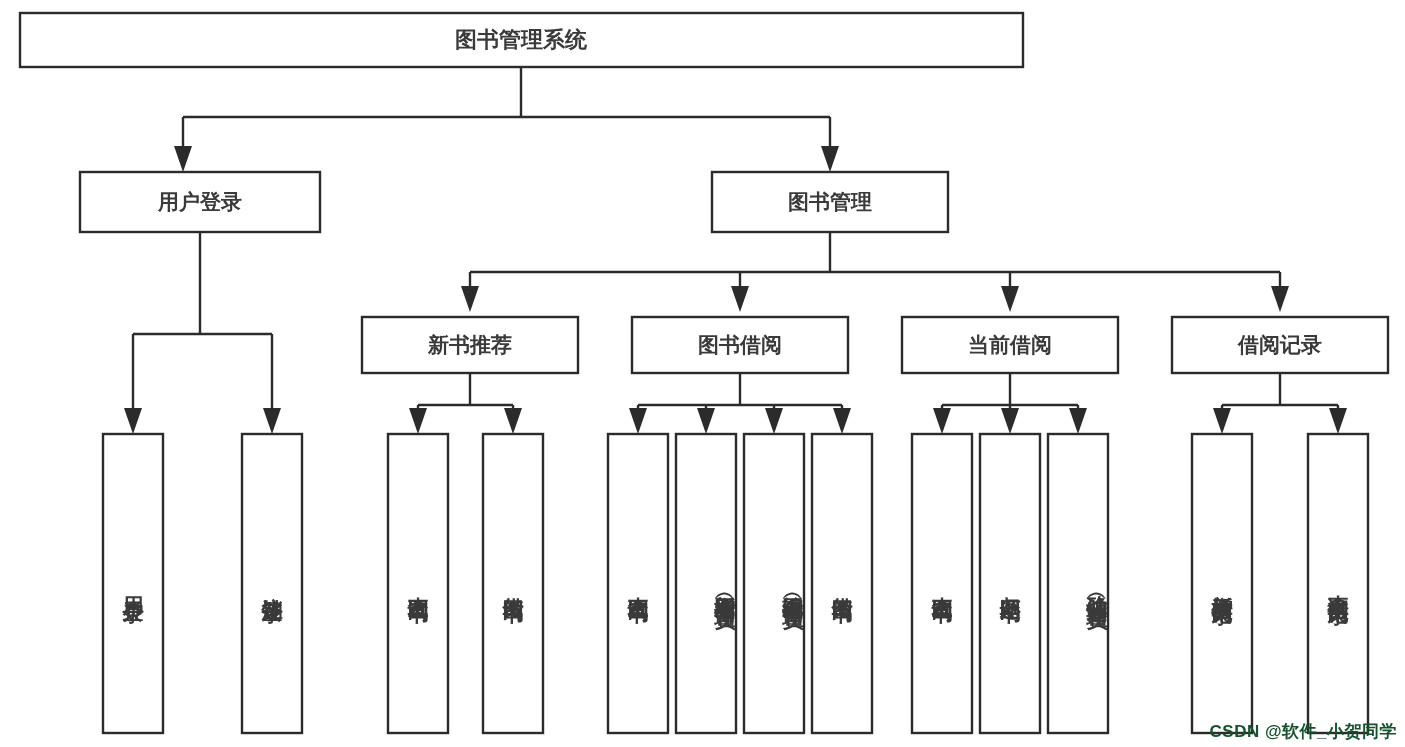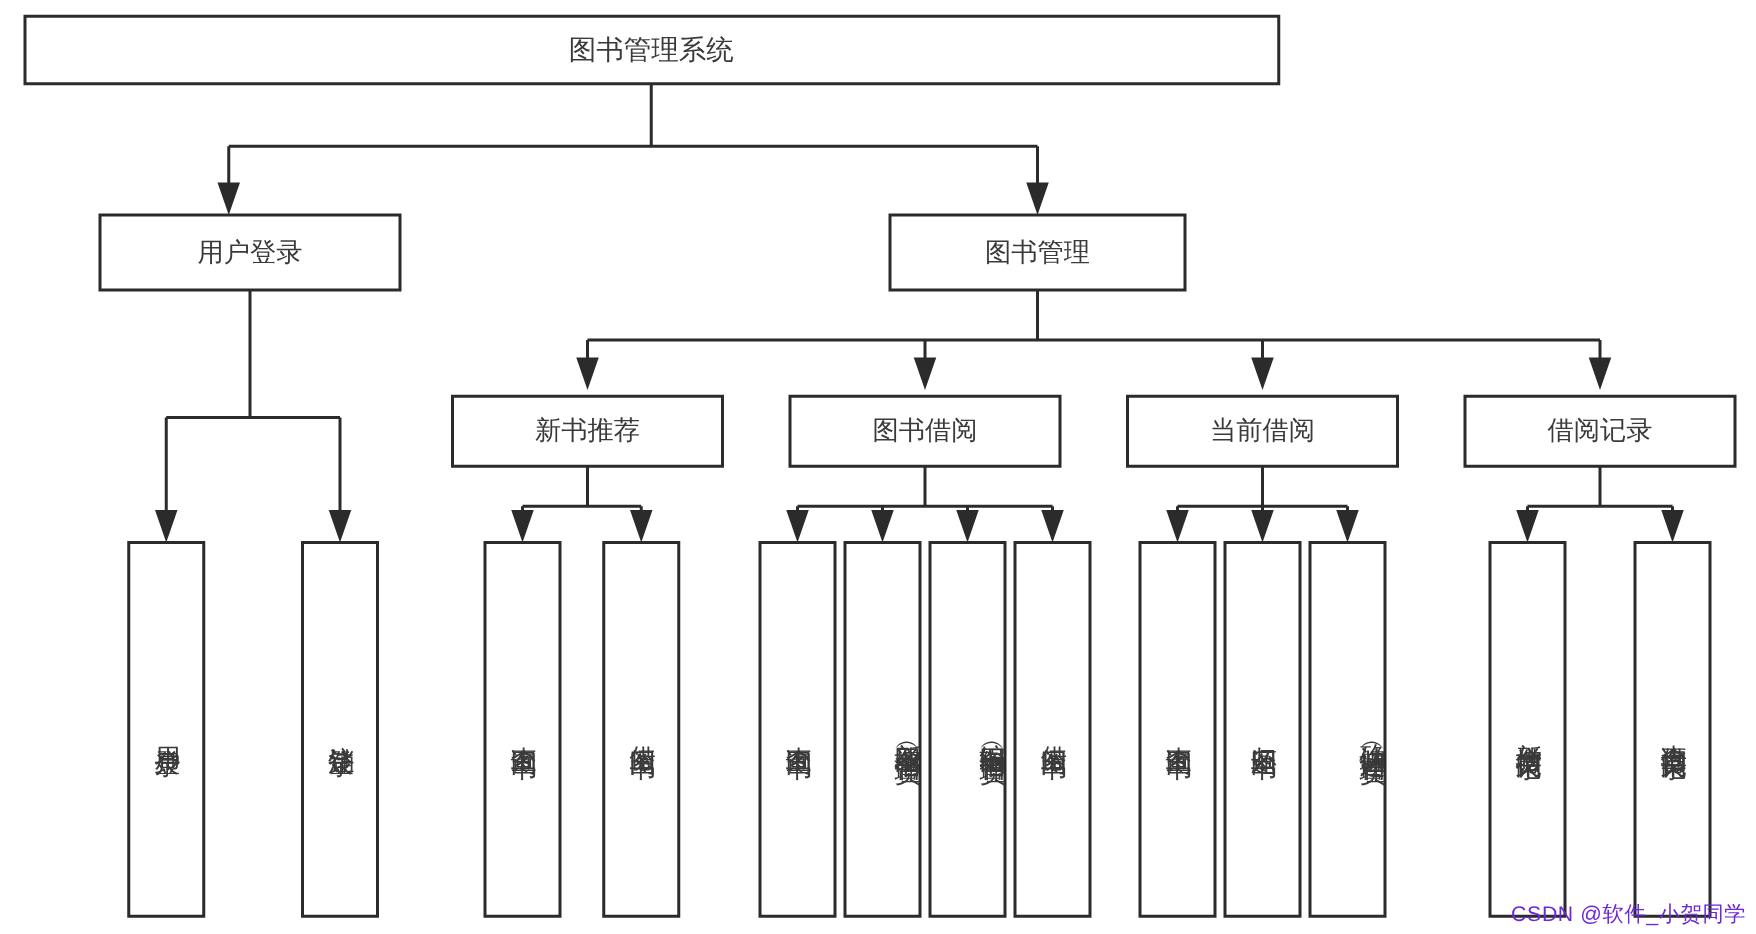--- a/index.html
+++ b/index.html
@@ -12,20 +12,21 @@
     height: 747px;
     font-family: "Liberation Sans", "DejaVu Sans", sans-serif;
     overflow: hidden;
     position: relative;
   }
   #diagram-root {
     position: relative;
     width: 1405px;
     height: 747px;
     background: #ffffff;
+    font-weight: bold;
   }
   svg#diagram-svg {
     position: absolute;
     left: 0;
     top: 0;
     width: 1405px;
     height: 747px;
     display: block;
   }
   .node-box {
@@ -70,21 +71,21 @@
     white-space: nowrap;
     text-align: center;
     pointer-events: none;
   }
   .watermark {
     position: absolute;
     right: 8px;
     bottom: 4px;
     font-family: "Liberation Sans", "DejaVu Sans", sans-serif;
     font-size: 17px;
-    color: #6d28d9;
+    color: #14532d;
     letter-spacing: 0.5px;
     white-space: nowrap;
   }
 </style>
 </head>
 <body>
 
 <div id="diagram-root">
 
   <svg id="diagram-svg" viewBox="0 0 1405 747">

